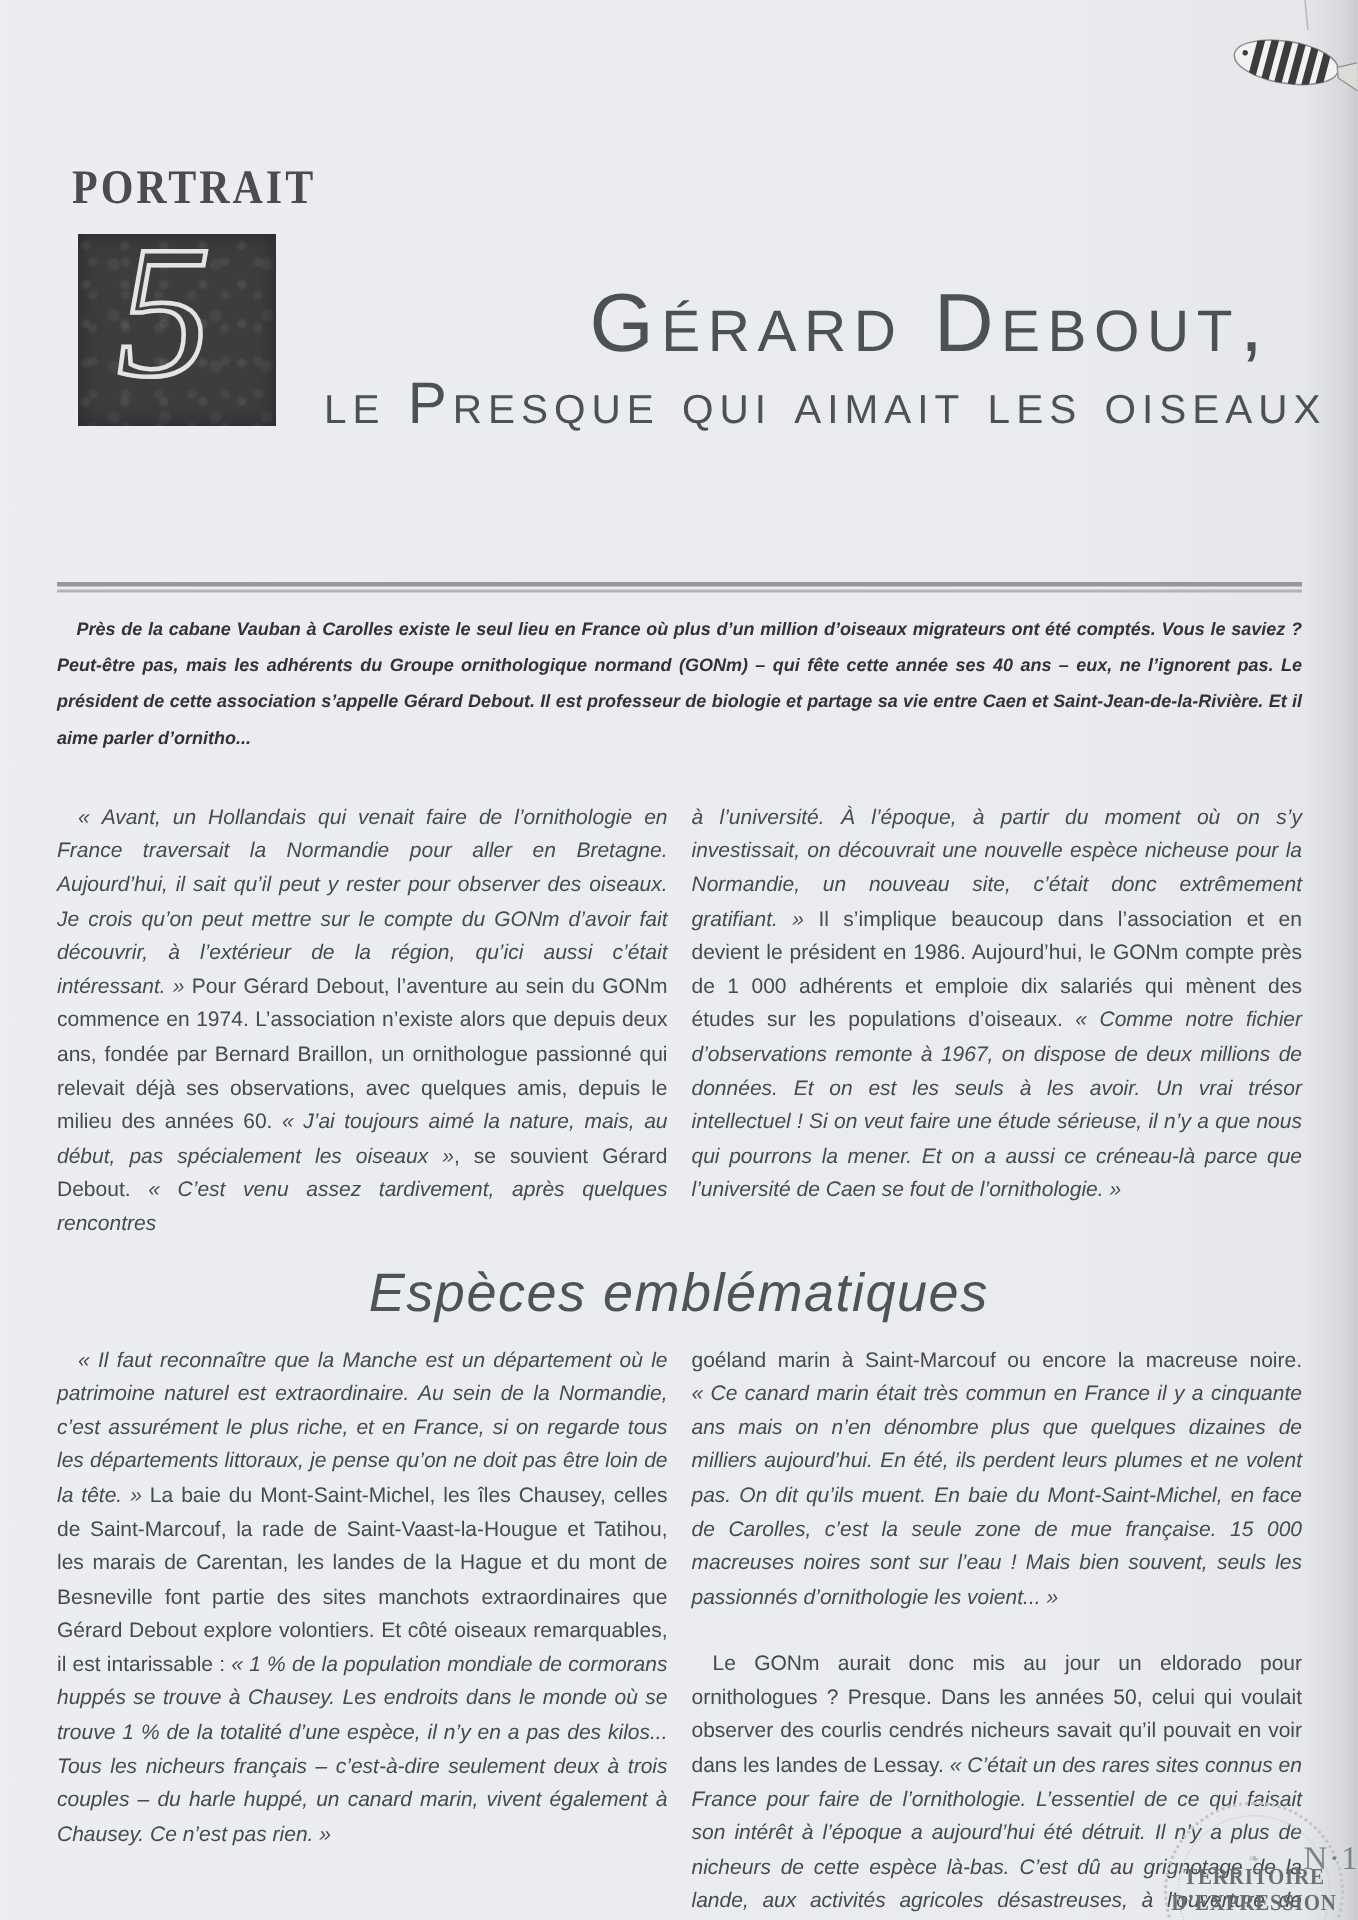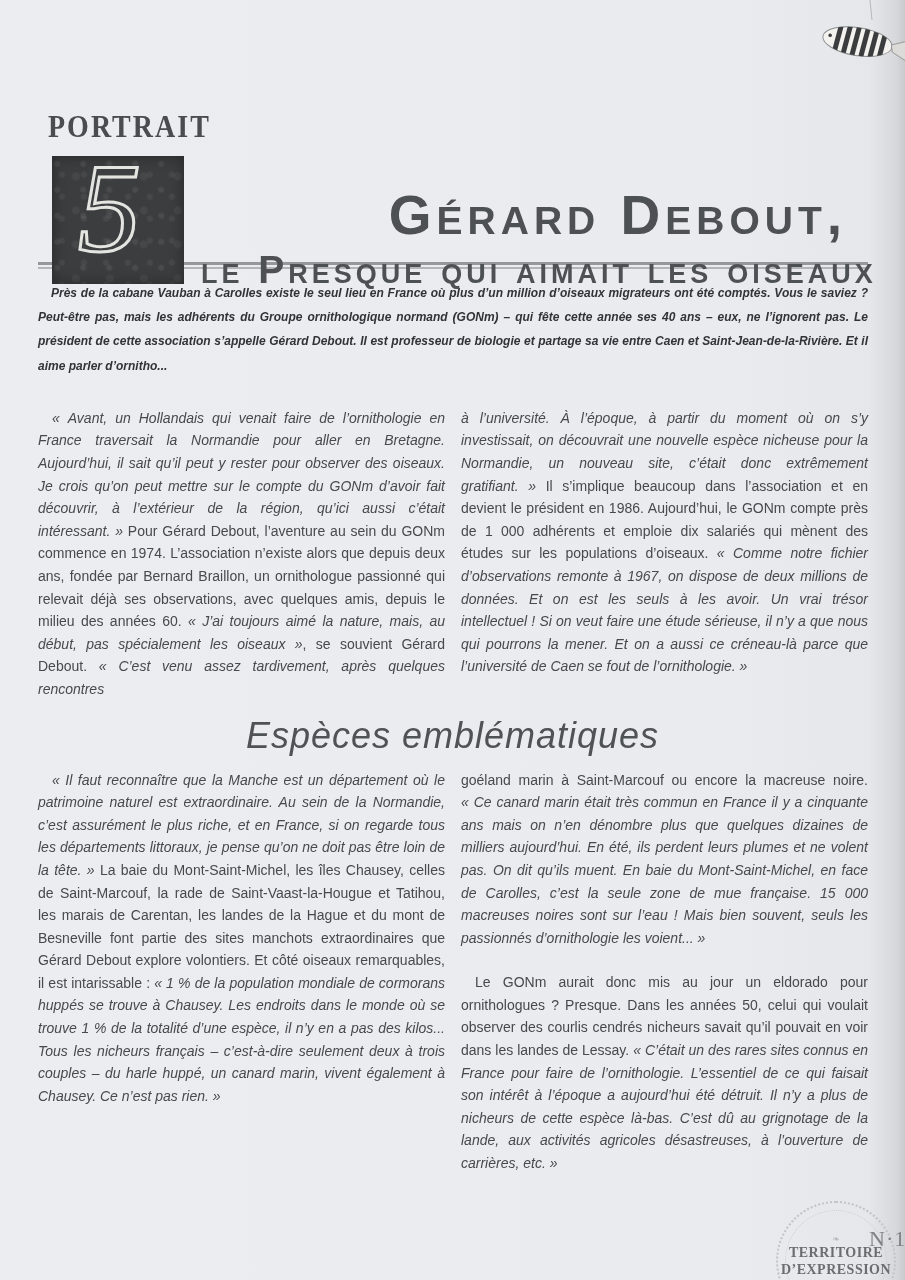--- a/index.html
+++ b/index.html
@@ -6,21 +6,21 @@
   .page{
     position:relative;
     width:905px;height:1280px;
     margin:0 auto;
     overflow:hidden;
     background:linear-gradient(90deg,#ecedf0 0%,#eaebee 80%,#e6e7ea 96%,#d7d8db 99%,#c9cacd 100%);
     font-family:"Liberation Sans",sans-serif;
     color:#46494d;
   }
   
-  .header{position:relative;height:262px;}
+  .header{position:relative;height:388px;}
   .fish{position:absolute;top:0;right:-10px;}
   .kicker{
     position:absolute;top:108px;left:48px;
     font-family:"Liberation Serif",serif;font-weight:bold;
     font-size:28px;letter-spacing:2px;color:#4a4c4f;
     transform:scaleY(1.15);transform-origin:top left;
   }
   .badge{
     position:absolute;top:156px;left:52px;width:132px;height:128px;
     background-color:#3c3d3f;
@@ -32,22 +32,22 @@
     box-shadow:inset 0 0 14px rgba(0,0,0,0.35);
   }
   .badge .five{
     position:absolute;top:-10px;left:26px;
     font-family:"Liberation Serif",serif;font-style:italic;
     font-size:126px;line-height:1;color:#3e3f41;
     -webkit-text-stroke:3px #e4e4e1;
     text-shadow:1px 1px 0 rgba(230,230,228,0.4);
   }
   .titleblock{
-    position:absolute;top:184px;left:201px;right:36px;
-    text-align:right;color:#4e5154;font-weight:bold;
+    position:absolute;top:184px;left:216px;right:36px;
+    text-align:right;color:#4e5154;
   }
   .t1{
     font-size:55px;line-height:62px;font-variant:small-caps;
     letter-spacing:5px;padding-right:22px;white-space:nowrap;
   }
   .t2{
     font-size:39px;line-height:48px;font-variant:small-caps;
     letter-spacing:4px;white-space:nowrap;
   }
   

